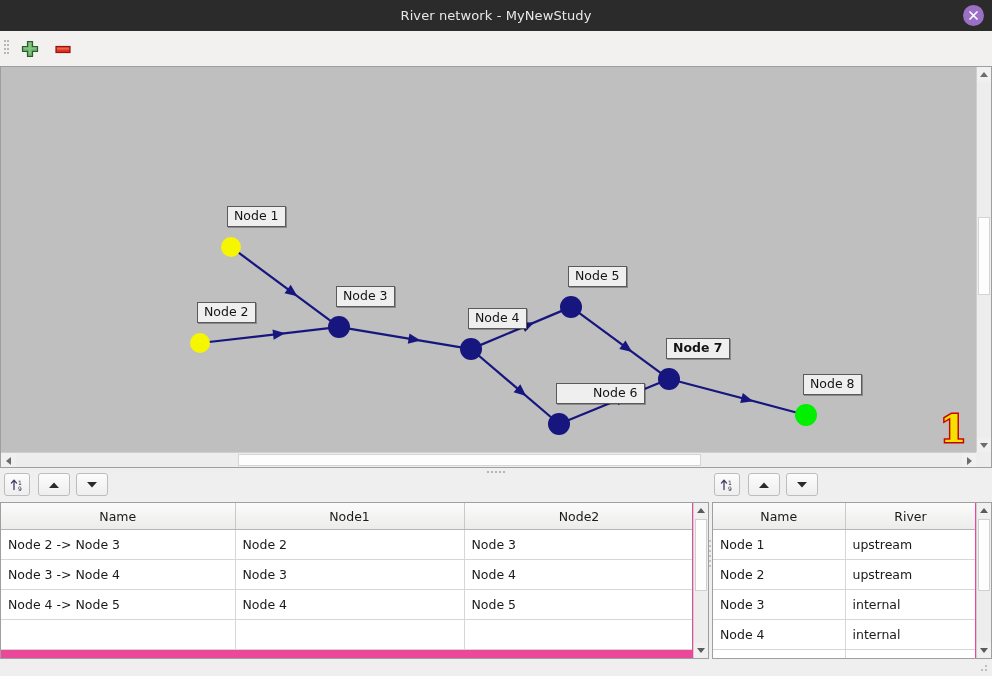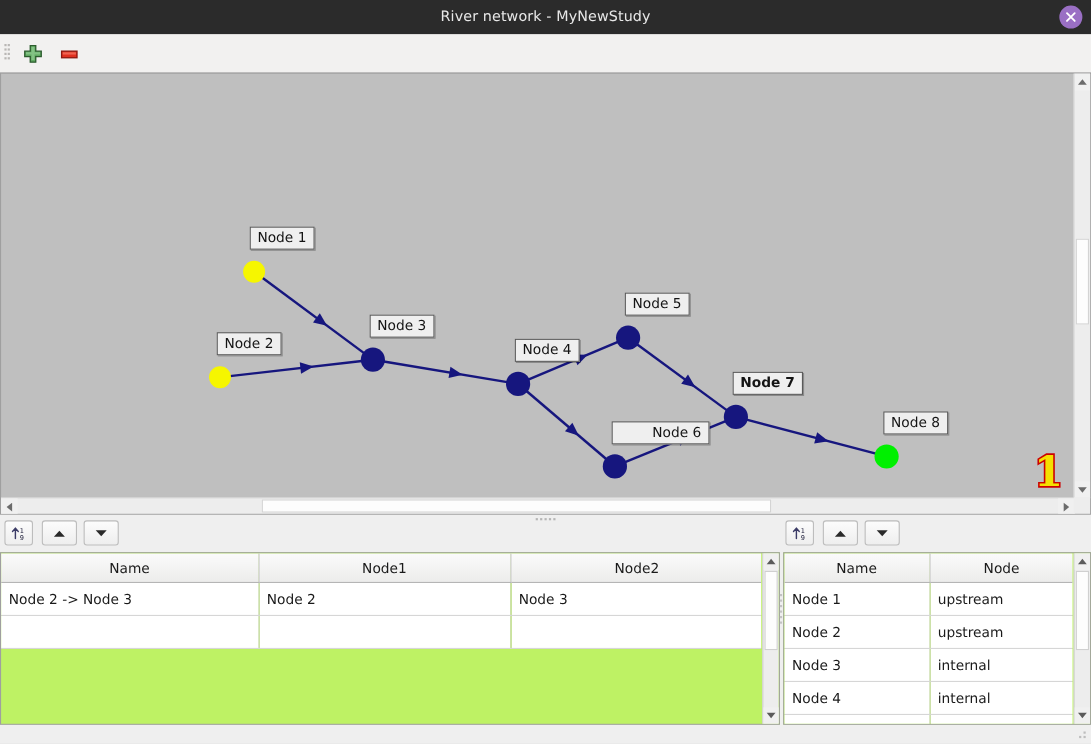--- a/index.html
+++ b/index.html
@@ -198,21 +198,21 @@
   }
   .sbtn.w1 { left: 0; }
   .sbtn.w2 { left: 34px; width: 32px; }
   .sbtn.w3 { left: 72px; width: 32px; }
   .sbtn svg { position: absolute; left: 50%; top: 50%; transform: translate(-50%,-50%); }
 
   
   .table-panel {
     position: absolute;
     top: 502px;
-    background: #bef264;
+    background: #ec4899;
     border: 1px solid #9f9f9f;
     box-sizing: border-box;
     overflow: hidden;
   }
   .tp-left  { left: 0;   width: 709px; height: 157px; }
   .tp-right { left: 712px; width: 280px; height: 157px; }
 
   table.grid {
     border-collapse: collapse;
     table-layout: fixed;
@@ -449,20 +449,30 @@
               <th>Node2</th>
             </tr>
           </thead>
         <tbody id="links-body">
             <tr>
               <td>Node 2 -&gt; Node 3</td>
               <td>Node 2</td>
               <td>Node 3</td>
             </tr>
             <tr>
+              <td>Node 3 -&gt; Node 4</td>
+              <td>Node 3</td>
+              <td>Node 4</td>
+            </tr>
+            <tr>
+              <td>Node 4 -&gt; Node 5</td>
+              <td>Node 4</td>
+              <td>Node 5</td>
+            </tr>
+            <tr>
               <td></td>
               <td></td>
               <td></td>
             </tr>
           </tbody>
       </table>
     </div>
     <div class="tbl-scroll-v">
       <div class="arrow-up">
         <svg width="14" height="15" viewBox="0 0 14 15">
@@ -481,21 +491,21 @@
   <div class="table-panel tp-right">
     <div class="tbl-body-clip">
       <table class="grid" id="nodes-table">
         <colgroup>
             <col style="width:132px">
             <col style="width:131px">
           </colgroup>
         <thead>
             <tr id="nodes-head">
               <th>Name</th>
-              <th>Node</th>
+              <th>River</th>
             </tr>
           </thead>
         <tbody id="nodes-body">
             <tr>
               <td>Node 1</td>
               <td>upstream</td>
             </tr>
             <tr>
               <td>Node 2</td>
               <td>upstream</td>

